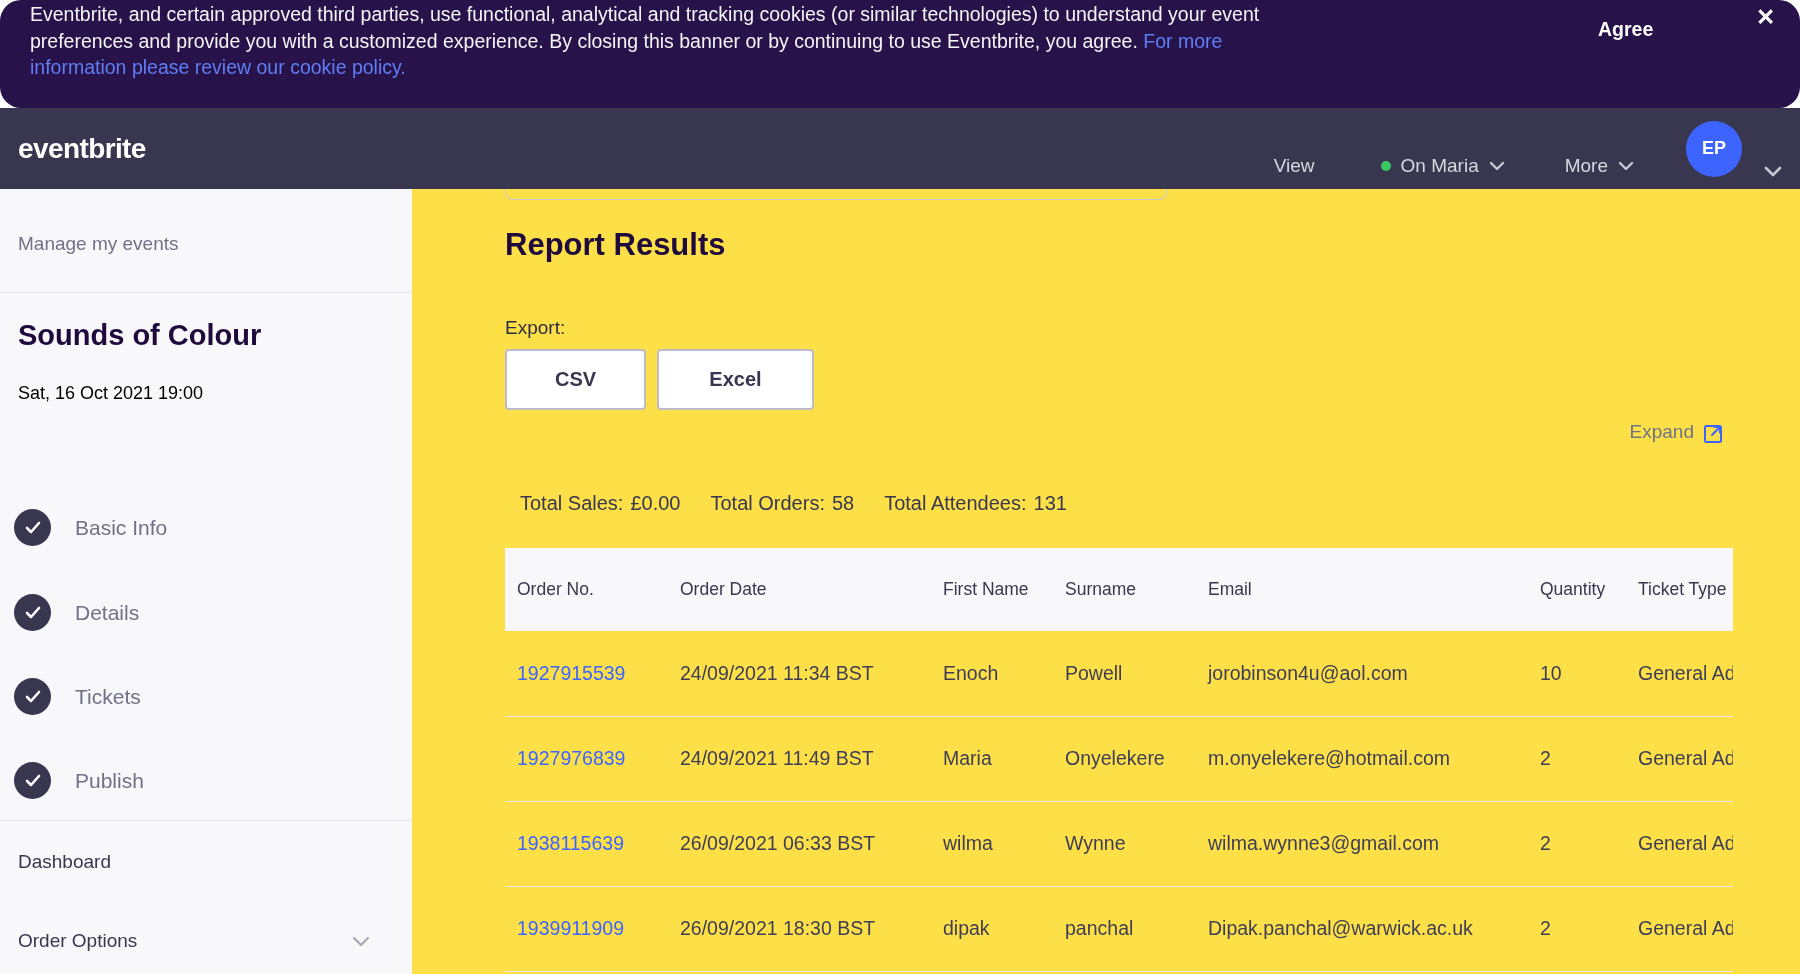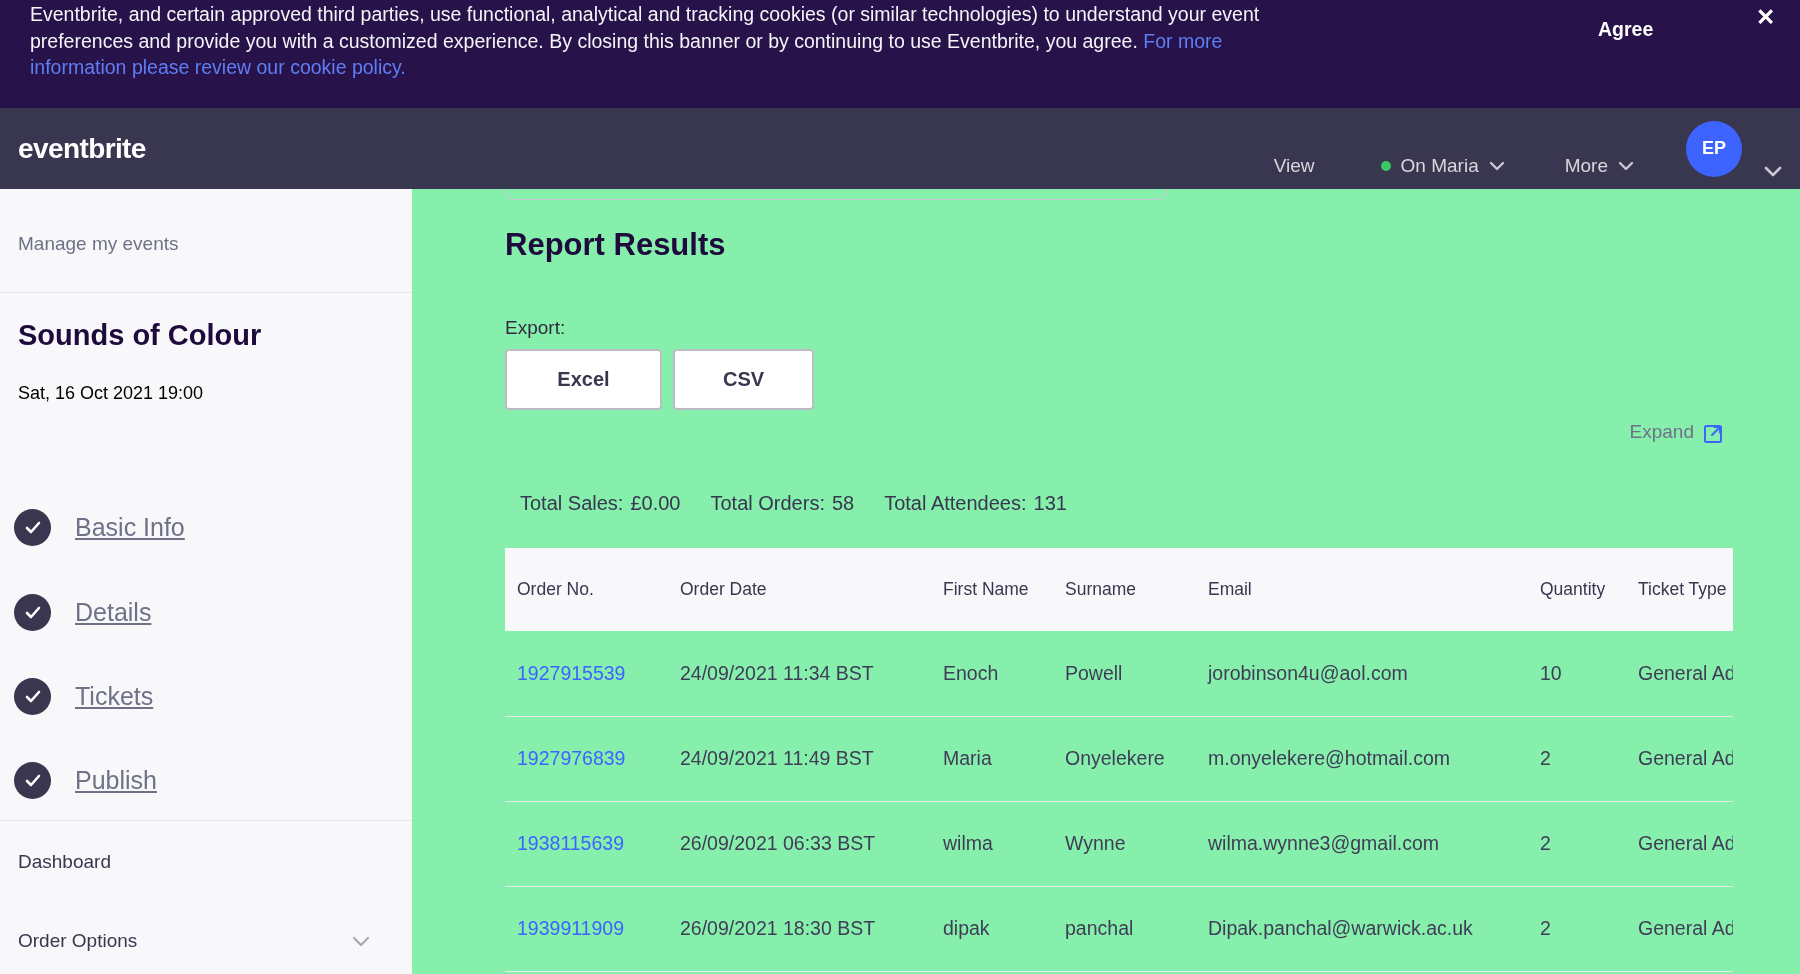--- a/index.html
+++ b/index.html
@@ -1,20 +1,20 @@
 <!DOCTYPE html>
 <html><head>
 <meta charset="utf-8">
 <style>
   * { margin:0; padding:0; box-sizing:border-box; }
   html,body { width:1800px; height:974px; overflow:hidden; }
   body { font-family:"Liberation Sans", sans-serif; background:#ffffff; position:relative; }
 
   
-  .cookie-banner { position:absolute; top:0; left:0; width:1800px; height:108px; background:#271349; z-index:30; }
+  .cookie-banner { position:absolute; top:0; left:0; width:1800px; height:108px; background:#271349; z-index:30;border-radius:21px; }
   .cookie-text { position:absolute; left:30px; top:1px; width:1340px; font-size:19.5px; line-height:26.5px; color:#f5f4f9; }
   .cookie-link { color:#5f7ef5; text-decoration:none; cursor:pointer; }
   .agree-btn { position:absolute; left:1598px; top:18px; background:none; border:none; color:#ffffff; font-family:"Liberation Sans", sans-serif; font-size:19.5px; font-weight:700; cursor:pointer; }
   .banner-close { position:absolute; left:1756px; top:2px; background:none; border:none; color:#ffffff; font-size:23px; font-weight:700; cursor:pointer; line-height:30px; }
 
   
   .app-header { position:absolute; top:108px; left:0; width:1800px; height:81px; background:#39364f; display:flex; align-items:center; z-index:20; }
   .logo { margin-left:18px; font-size:28px; font-weight:700; color:#ffffff; letter-spacing:-0.6px; cursor:pointer; }
   .header-nav { margin-left:auto; display:flex; align-items:flex-end; margin-right:18px; color:#d8d7de; font-size:19px; }
   .nav-item { display:flex; align-items:center; gap:10px; cursor:pointer; }
@@ -26,27 +26,27 @@
   .avatar { width:56px; height:56px; border-radius:50%; background:#3d64ff; color:#ffffff; font-size:18px; font-weight:700; display:flex; align-items:center; justify-content:center; margin-right:22px; cursor:pointer; }
 
   
   .sidebar { position:absolute; top:189px; left:0; width:412px; height:785px; background:#f8f7fa; z-index:10; }
   .manage-link { position:absolute; left:18px; top:44px; font-size:19px; color:#6f7287; cursor:pointer; }
   .side-divider1 { position:absolute; left:0; top:103px; width:412px; height:1px; background:#e7e6ec; }
   .event-title { position:absolute; left:18px; top:130px; font-size:29px; font-weight:700; color:#1e0a3c; }
   .event-date { position:absolute; left:18px; top:194px; font-size:18px; color:#000000; }
   .step { position:absolute; left:14px; display:flex; align-items:center; gap:24px; cursor:pointer; }
   .step-circle { width:37px; height:37px; border-radius:50%; background:#39364f; display:flex; align-items:center; justify-content:center; }
-  .step-label { font-size:25px; color:#6f7287;text-decoration:underline; }
+  .step-label { font-size:21px; color:#6f7287; }
   .side-divider2 { position:absolute; left:0; top:631px; width:412px; height:1px; background:#e7e6ec; }
   .side-link { position:absolute; left:18px; font-size:19px; color:#39364f; cursor:pointer; }
   .oo-chev { position:absolute; left:352px; top:744px; color:#a9a8b3; cursor:pointer; }
 
   
-  .main { position:absolute; top:189px; left:412px; width:1388px; height:785px; background:#86efac; }
+  .main { position:absolute; top:189px; left:412px; width:1388px; height:785px; background:#fde047; }
   .cutoff-box { position:absolute; left:93px; top:0; width:662px; height:11px; border:1px solid #cac9d3; border-top:none; border-radius:0 0 8px 8px; }
   .report-title { position:absolute; left:93px; top:38px; font-size:31px; font-weight:800; color:#1e0a3c; }
   .export-label { position:absolute; left:93px; top:128px; font-size:19px; color:#2f2b43; }
   .export-row { position:absolute; left:93px; top:160px; display:flex; gap:11px; }
   .export-btn { height:61px; background:#ffffff; border:2px solid #bdbcc6; border-radius:4px; font-family:"Liberation Sans", sans-serif; font-size:20px; font-weight:600; color:#39364f; cursor:pointer; }
   .btn-excel { width:157px; }
   .btn-csv { width:141px; }
   .expand-link { position:absolute; right:73px; top:230px; display:flex; align-items:center; gap:7px; color:#6f7287; font-size:19px; cursor:pointer; }
   .totals { position:absolute; left:108px; top:303px; display:flex; gap:30px; font-size:20px; color:#39364f; }
   .total-item { display:flex; gap:7px; }
@@ -148,22 +148,22 @@
         <polyline points="2,2 9,9 16,2" fill="none" stroke="currentColor" stroke-width="2.2" stroke-linecap="round" stroke-linejoin="round"></polyline>
       </svg></span>
 </aside>
 
 <main class="main">
   <div class="cutoff-box"></div>
   <h1 class="report-title">Report Results</h1>
 
   <div class="export-label">Export:</div>
   <div class="export-row">
+    <button class="export-btn btn-csv">CSV</button>
     <button class="export-btn btn-excel">Excel</button>
-    <button class="export-btn btn-csv">CSV</button>
   </div>
 
   <div class="expand-link">
     <span>Expand</span>
     <span style="color:#3d64ff; display:inline-flex;">
         <svg width="26" height="26" viewBox="0 0 26 26">
           <rect x="4" y="7" width="16" height="16" rx="1.5" fill="none" stroke="currentColor" stroke-width="2"></rect>
           <path d="M11 16 L19 8" fill="none" stroke="currentColor" stroke-width="2" stroke-linecap="round"></path>
           <path d="M13.5 8 H19 V13.5" fill="none" stroke="currentColor" stroke-width="2" stroke-linecap="round" stroke-linejoin="round"></path>
         </svg>

